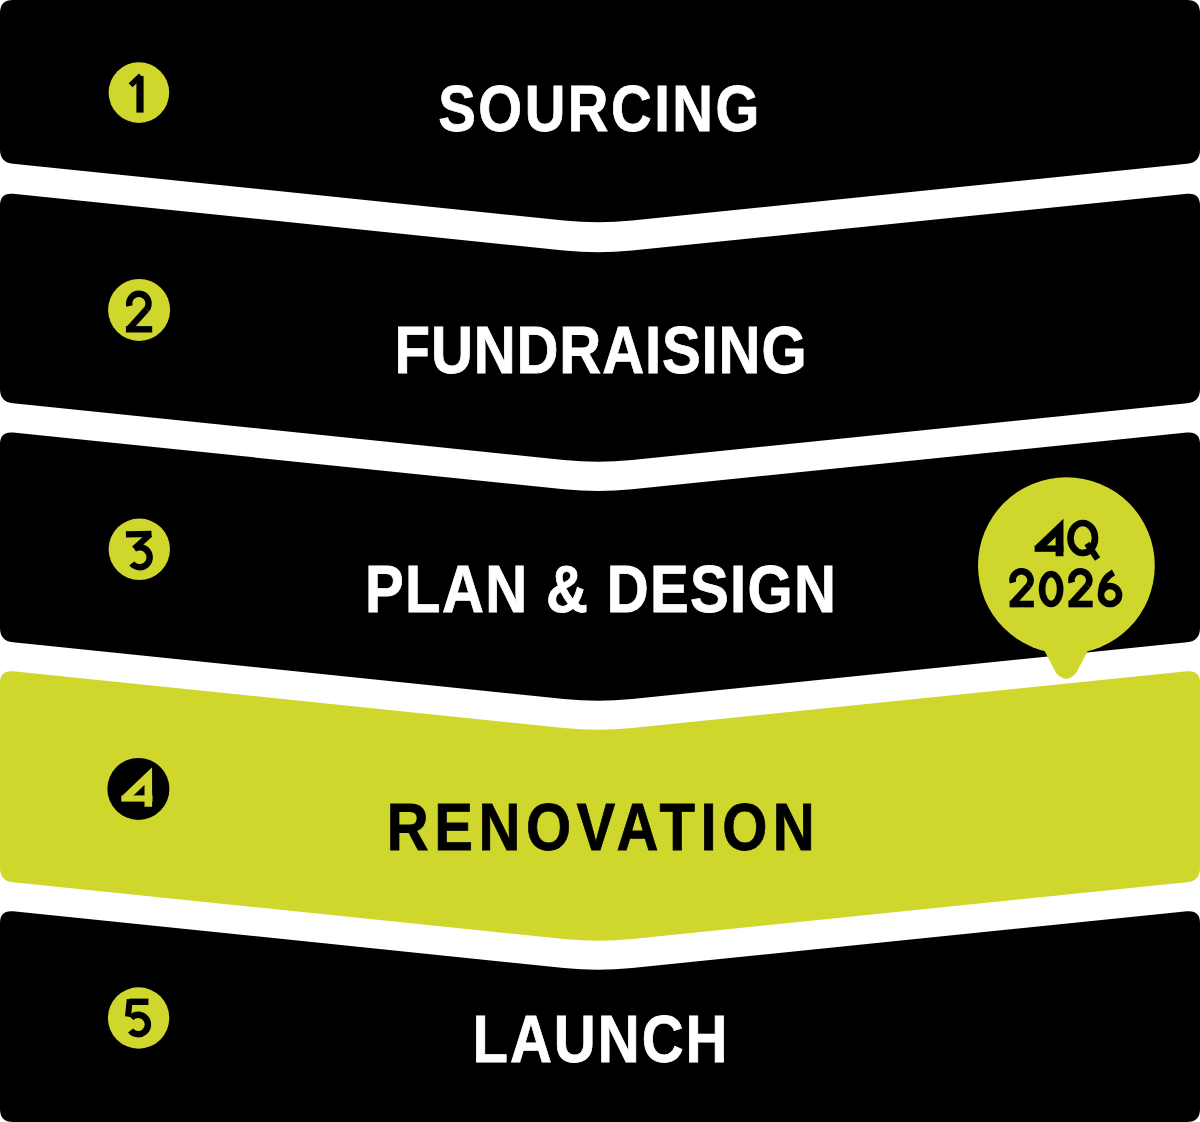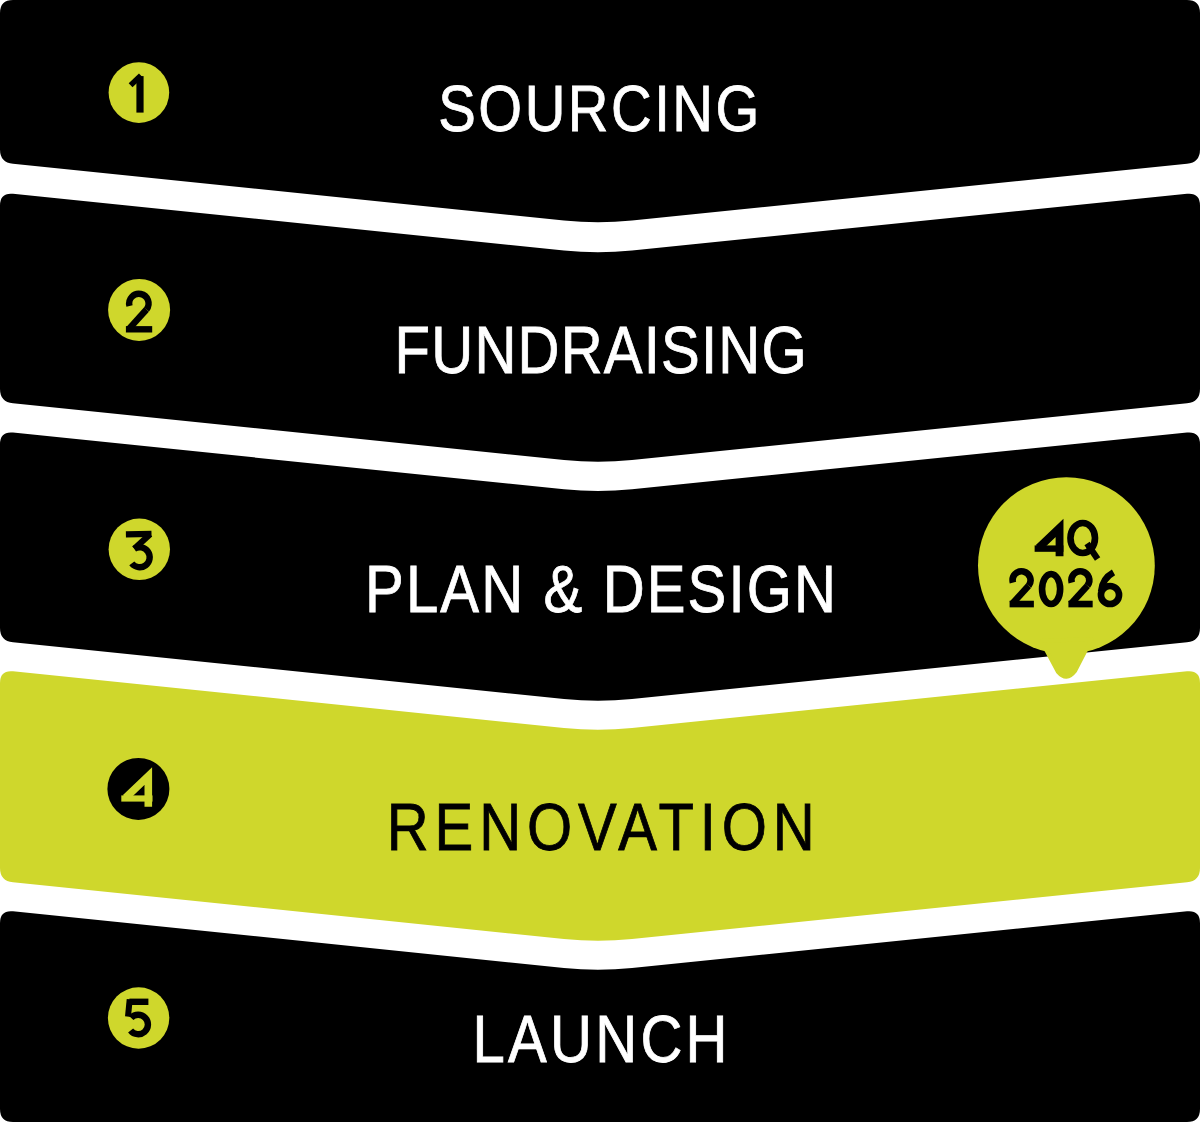--- a/index.html
+++ b/index.html
@@ -1,16 +1,16 @@
 <!DOCTYPE html>
 <html><head>
 <meta charset="utf-8">
 <style>
 html,body{margin:0;padding:0;background:#ffffff;}
-#stage{position:relative;width:1092px;height:1122px;background:#ffffff;}
+#stage{position:relative;width:1092px;height:1122px;background:#ffffff;font-weight:bold;}
 </style>
 </head>
 <body>
 <div id="stage">
 <svg width="1200" height="1122" viewBox="0 0 1200 1122">
 <path d="M 0,13.0 Q 0,0.0 13.0,0.0 L 1187.0,0.0 Q 1200.0,0.0 1200.0,13.0 L 1200.0,149.5 Q 1200.0,162.5 1187.0,163.8 L 632.0,220.5 Q 598.0,224.0 564.0,220.5 L 13.0,163.8 Q 0,162.5 0,149.5 Z" fill="#000000"></path>
 <path d="M 0,205.5 Q 0,192.5 13.0,193.8 L 564.0,250.5 Q 598.0,254.0 632.0,250.5 L 1187.0,193.8 Q 1200.0,192.5 1200.0,205.5 L 1200.0,389.0 Q 1200.0,402.0 1187.0,403.3 L 632.0,460.0 Q 598.0,463.5 564.0,460.0 L 13.0,403.3 Q 0,402.0 0,389.0 Z" fill="#000000"></path>
 <path d="M 0,444.3 Q 0,431.3 13.0,432.6 L 564.0,489.3 Q 598.0,492.8 632.0,489.3 L 1187.0,432.6 Q 1200.0,431.3 1200.0,444.3 L 1200.0,628.0 Q 1200.0,641.0 1187.0,642.3 L 632.0,699.0 Q 598.0,702.5 564.0,699.0 L 13.0,642.3 Q 0,641.0 0,628.0 Z" fill="#000000"></path>
 <path d="M 0,683.0 Q 0,670.0 13.0,671.3 L 564.0,728.0 Q 598.0,731.5 632.0,728.0 L 1187.0,671.3 Q 1200.0,670.0 1200.0,683.0 L 1200.0,868.0 Q 1200.0,881.0 1187.0,882.3 L 632.0,939.0 Q 598.0,942.5 564.0,939.0 L 13.0,882.3 Q 0,881.0 0,868.0 Z" fill="#cfd72c"></path>
 <path d="M 0,923.0 Q 0,910.0 13.0,911.3 L 564.0,968.0 Q 598.0,971.5 632.0,968.0 L 1187.0,911.3 Q 1200.0,910.0 1200.0,923.0 L 1200.0,1109.0 Q 1200.0,1122.0 1187.0,1122.0 L 13.0,1122.0 Q 0,1122.0 0,1109.0 Z" fill="#000000"></path>

